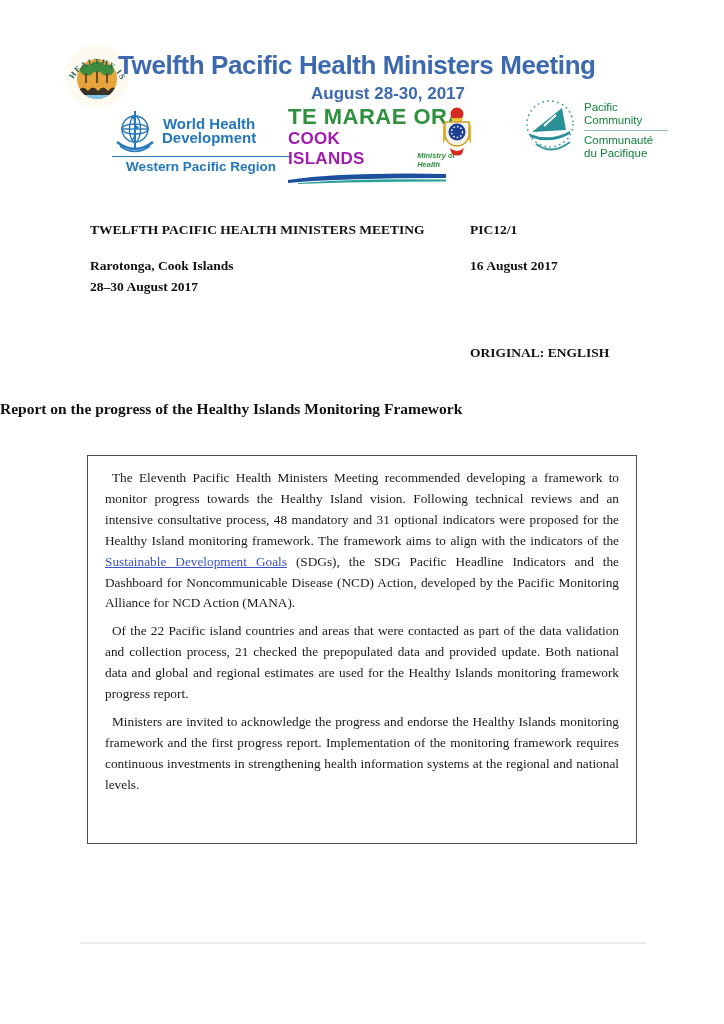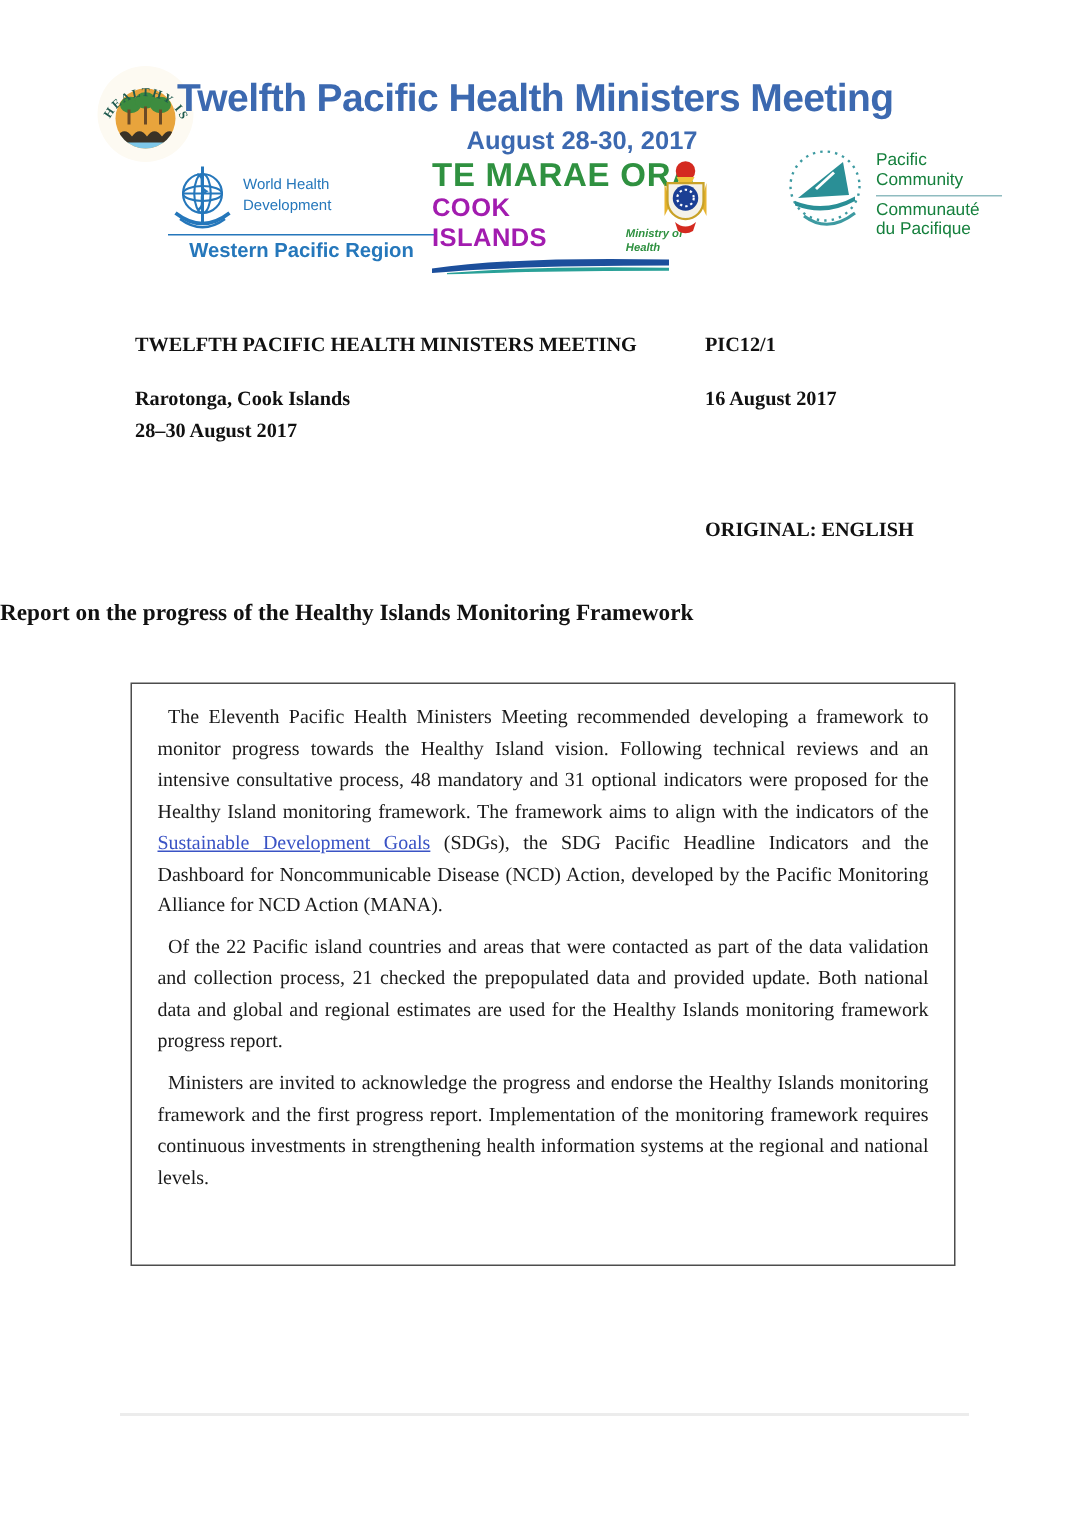--- a/index.html
+++ b/index.html
@@ -11,21 +11,21 @@
   .banner-title { position:absolute; left:118px; top:50px; width:545px;
     font-family:"Liberation Sans", sans-serif; font-weight:bold; font-size:26px;
     letter-spacing:-0.4px; color:#3c69b0; white-space:nowrap; }
   .banner-dates { position:absolute; left:118px; top:84px; width:540px; text-align:center;
     font-family:"Liberation Sans", sans-serif; font-weight:bold; font-size:17px; color:#3c69b0; }
 
   
   .who-logo { position:absolute; left:112px; top:108px; width:196px;
     font-family:"Liberation Sans", sans-serif; color:#2577bb; }
   .who-top { display:flex; align-items:center; }
-  .who-name { font-weight:normal; font-size:10px; line-height:14px; margin-left:4px; }
+  .who-name { font-weight:bold; font-size:15px; line-height:14px; margin-left:4px;text-align:center; }
   .who-region { font-weight:bold; font-size:13.5px; border-top:1.5px solid #2577bb;
     margin-top:2px; padding-top:2px; width:178px; text-align:center; }
 
   .tmo-logo { position:absolute; left:288px; top:106px; width:188px;
     font-family:"Liberation Sans", sans-serif; }
   .tmo-name { font-weight:bold; font-size:22px; letter-spacing:0.5px; color:#2f9140;
     line-height:22px; white-space:nowrap; }
   .tmo-sub-row { display:flex; align-items:flex-end; margin-top:1px; }
   .tmo-cook { font-weight:bold; font-size:17px; color:#a21caf; letter-spacing:0.3px; }
   .tmo-ministry { font-weight:bold; font-style:italic; font-size:7.5px; color:#2f9140; margin-left:4px; }

